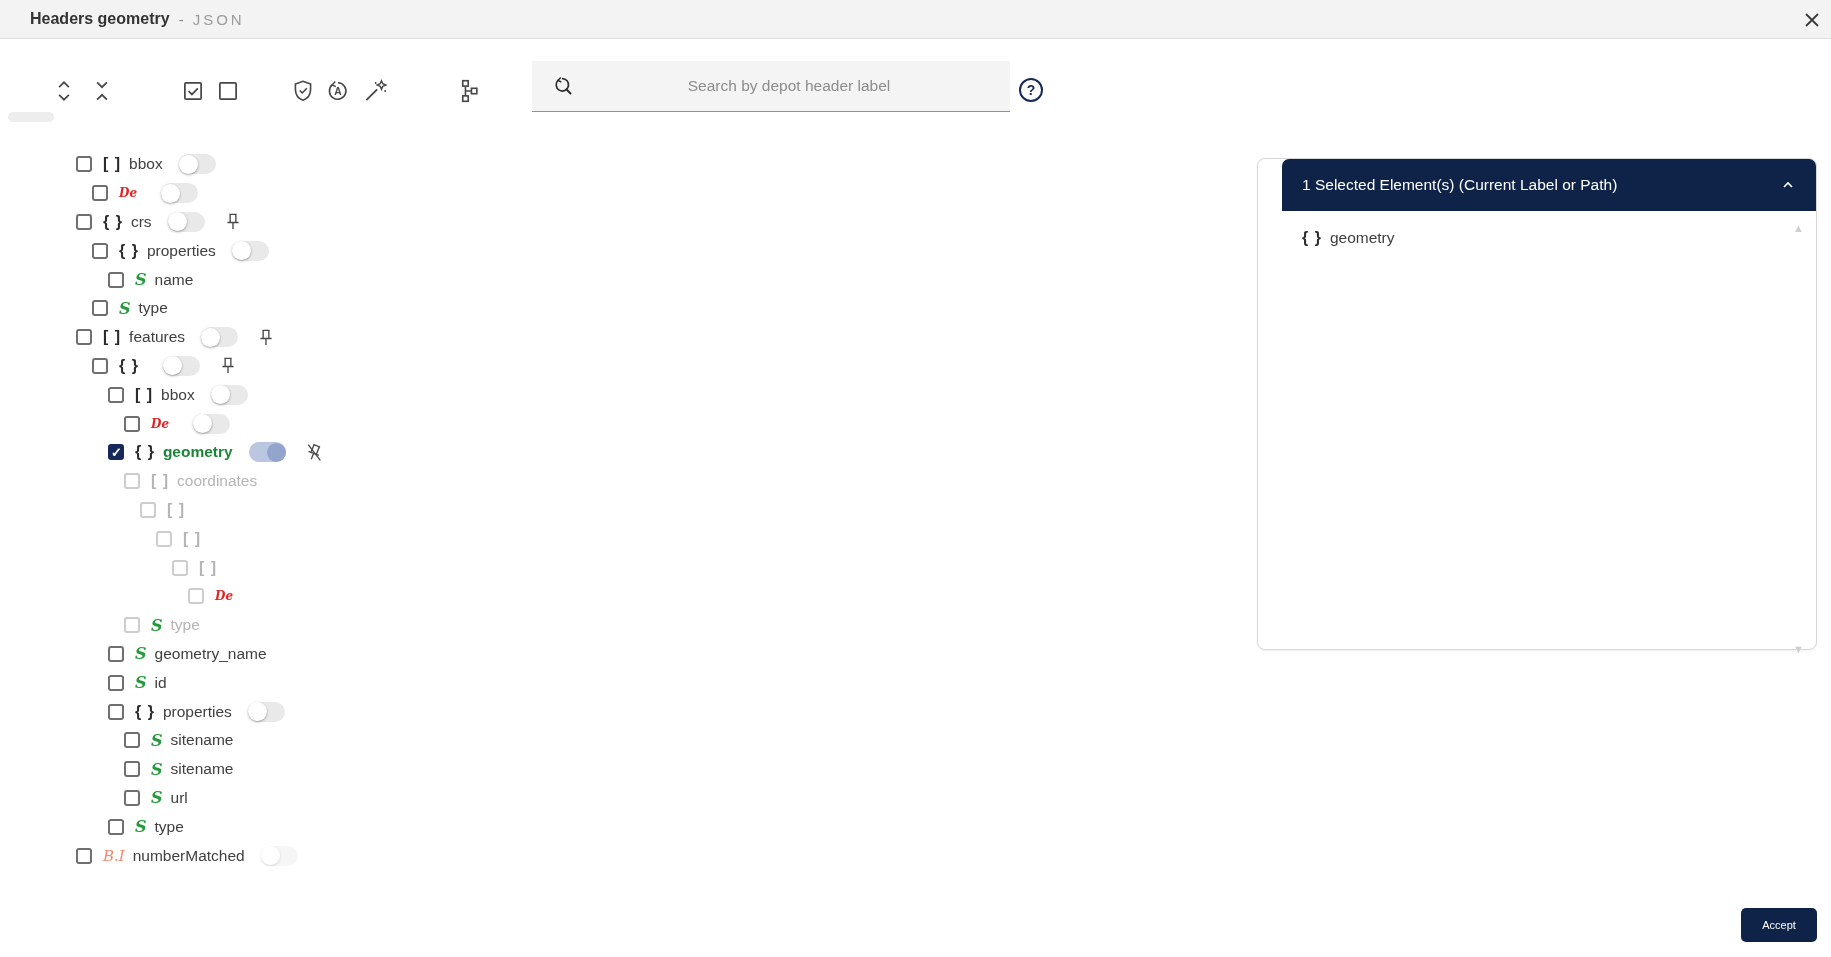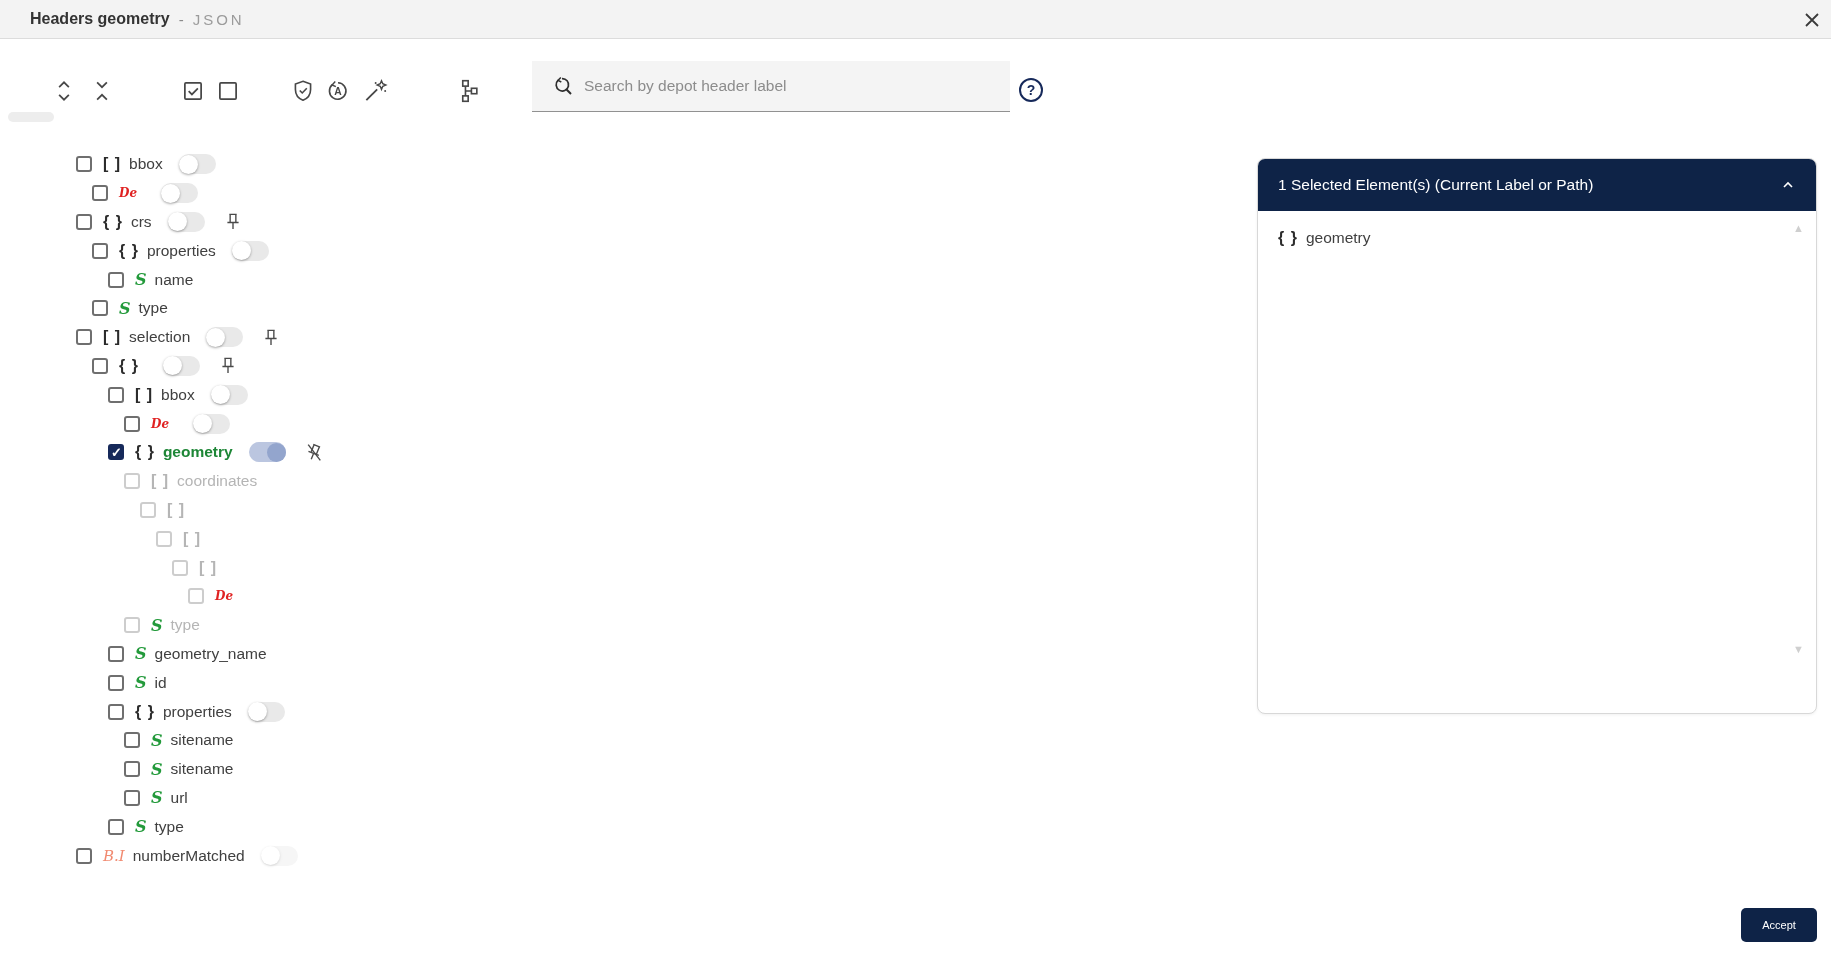--- a/index.html
+++ b/index.html
@@ -21,21 +21,21 @@
   .corner-accent { position:absolute; left:8px; top:112px; width:46px; height:10px;
                    background:#ededed; border-radius:5px; }
 
   
   .tool-icon { position:absolute; width:26px; height:26px; top:78px; cursor:pointer; }
   .searchbox { position:absolute; left:532px; top:61px; width:478px; height:51px;
                background:#f4f4f4; border-bottom:1px solid #919191; }
   .searchbox svg { position:absolute; left:21px; top:15px; }
   .searchbox input { position:absolute; left:52px; top:0; width:410px; height:49px;
                border:none; outline:none; background:transparent; font-size:15.5px;
-               color:#4a4a4a; font-family:"Liberation Sans", sans-serif; }
+               color:#4a4a4a; font-family:"Liberation Sans", sans-serif;text-align:center; }
   .searchbox input::placeholder { color:#8c8c8c; opacity:1; }
   .help-btn { position:absolute; left:1019px; top:78px; width:24px; height:24px;
               border:2px solid #16295a; border-radius:50%; color:#16295a;
               font-size:14px; font-weight:700; display:flex; align-items:center;
               justify-content:center; cursor:pointer; }
 
   
   .tree { position:absolute; left:0; top:150px; width:1240px; }
   .tree-head { height:29px; display:flex; align-items:center; gap:7px;
                padding-left:55px; color:#4a4a4a; font-size:15.5px; }
@@ -63,23 +63,23 @@
             position:relative; display:inline-block; margin-left:16px; cursor:pointer;
             flex:0 0 auto; }
   .toggle .thumb { width:19px; height:19px; border-radius:50%; background:#ffffff;
             box-shadow:0 1px 2.5px rgba(0,0,0,.35); position:absolute; top:0.5px; left:0; }
   .toggle.on { background:#bbc6e0; }
   .toggle.on .thumb { left:auto; right:0; background:#93a5cd; box-shadow:none; }
   .toggle.faint { opacity:.4; }
   .pin-wrap { margin-left:20px; display:flex; align-items:center; cursor:pointer; }
 
   
-  .panel { position:absolute; left:1257px; top:158px; width:560px; height:556px;
+  .panel { position:absolute; left:1257px; top:158px; width:560px; height:492px;
            border:1px solid #d8d8d8; border-radius:8px; background:#ffffff;
-           box-shadow:0 1px 3px rgba(0,0,0,.06); }
+           box-shadow:0 1px 3px rgba(0,0,0,.06);padding-left:24px; }
   .panel-header { height:52px; background:#0e2347; border-radius:7px 7px 0 0;
            color:#ffffff; font-size:15.5px; display:flex; align-items:center;
            padding:0 20px; }
   .panel-header .ph-text { flex:1; }
   .panel-collapse { cursor:pointer; display:flex; align-items:center; }
   .panel-body { position:relative; height:456px; }
   .panel-item { display:flex; align-items:center; padding:18px 0 0 20px; cursor:pointer; }
   .panel-item .ticon { color:#2b2b2b; }
   .panel-item .pi-label { font-size:15.5px; color:#3f3f3f; }
   .scroll-arrow { position:absolute; right:12px; color:#cfcfcf; font-size:11px;
@@ -223,21 +223,21 @@
           <span class="row-label">name</span>
         </div>
         <div class="tree-row" style="padding-left: 92px;">
           <span class="cb"></span>
           <span class="ticon t-string">S</span>
           <span class="row-label">type</span>
         </div>
         <div class="tree-row" style="padding-left: 76px;">
           <span class="cb"></span>
           <span class="ticon t-array">[ ]</span>
-          <span class="row-label">selection</span>
+          <span class="row-label">features</span>
           <span class="toggle">
             <span class="thumb"></span>
           </span>
           <span class="pin-wrap">
             <svg width="16" height="19" viewBox="0 0 15 18" fill="none">
               <g stroke="#4a4a4a" stroke-width="1.3">
                 <path d="M4 2.2 H11 M4.8 2.2 V9.2 M10.2 2.2 V9.2 M2.2 9.9 H12.8 M7.5 10.6 V16"></path>
               </g>
             </svg>
           </span>

